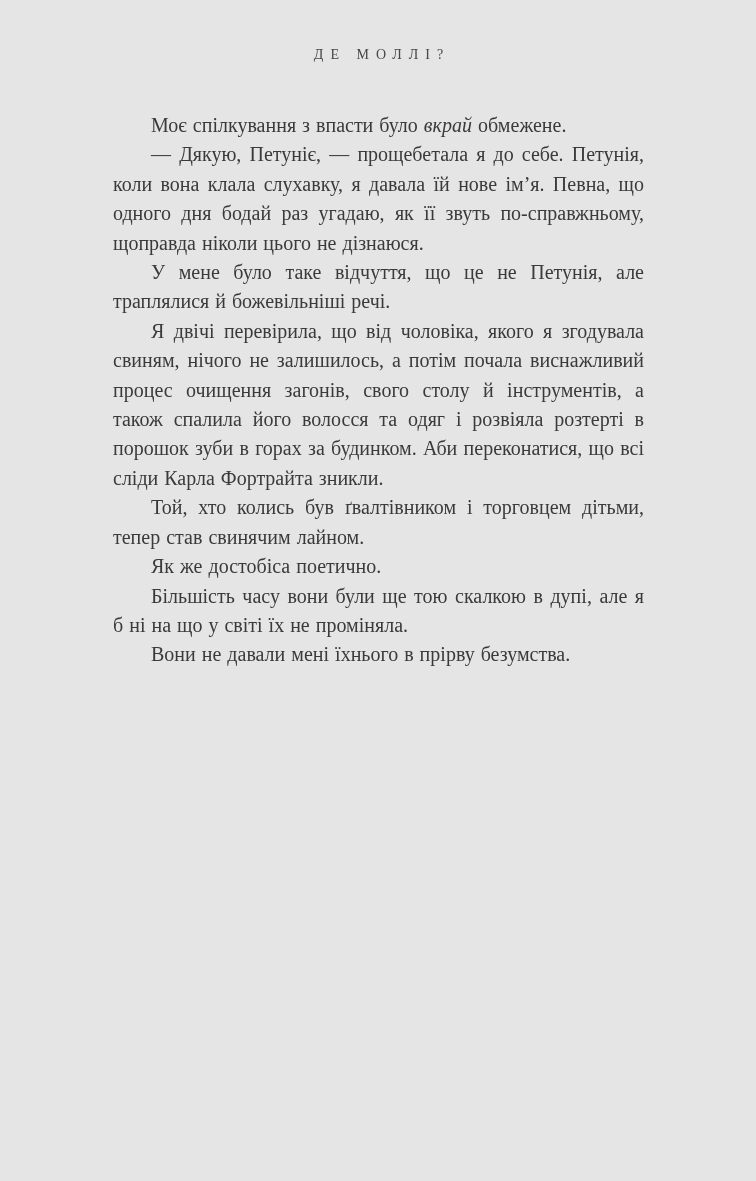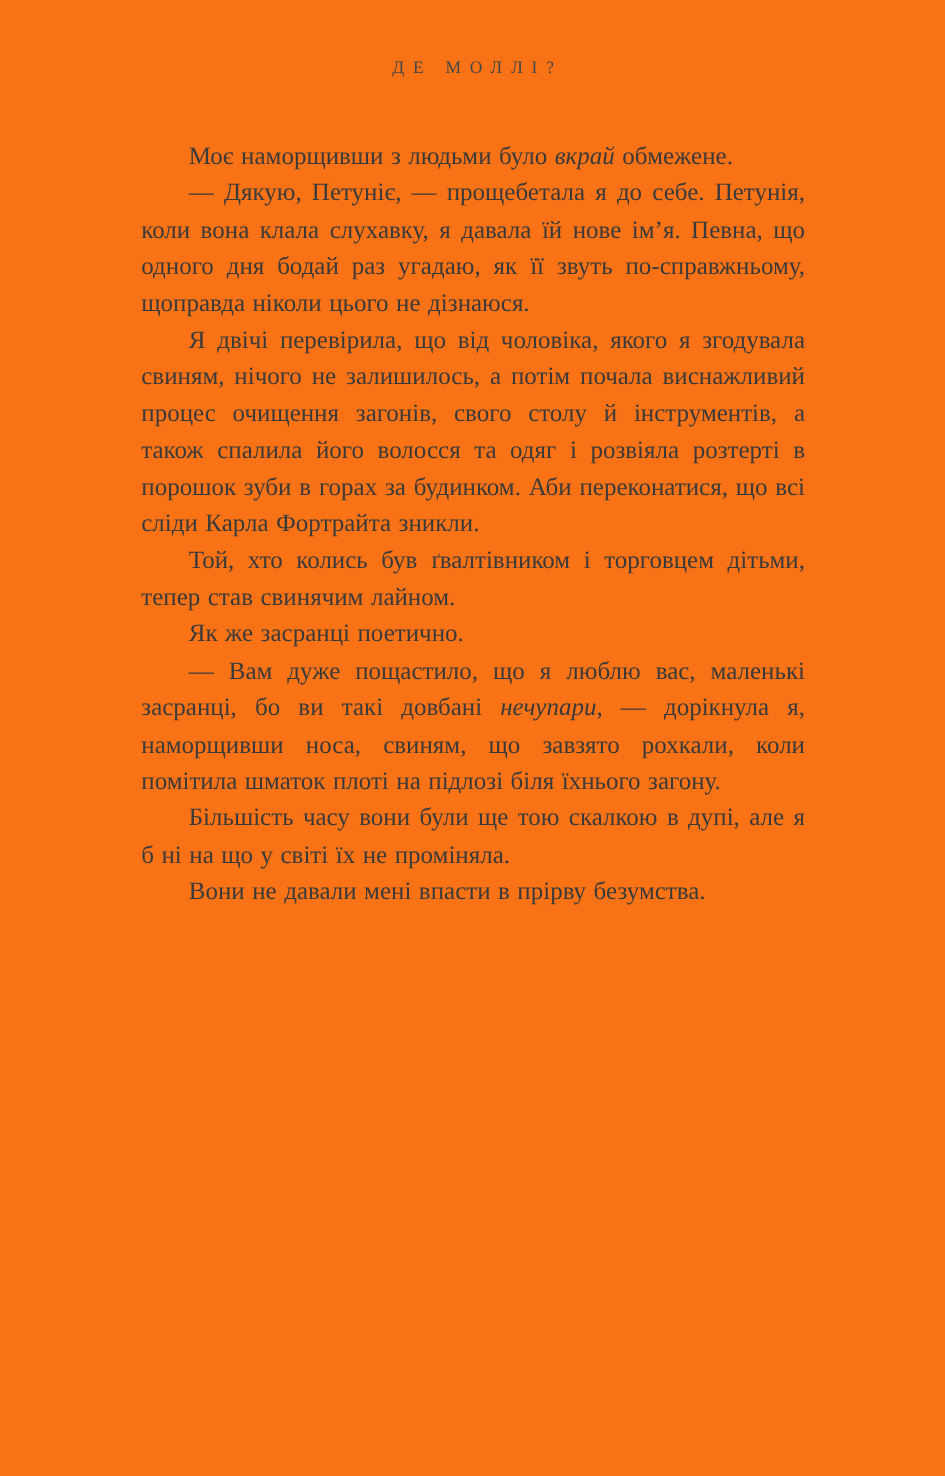--- a/index.html
+++ b/index.html
@@ -5,21 +5,21 @@
   html, body {
     margin: 0;
     padding: 0;
     background: #fdfdfa;
   }
   .page {
     position: relative;
     width: 756px;
     height: 1181px;
     box-sizing: border-box;
-    background: #f97316;
+    background: #e5e5e5;
     padding: 47px 112px 0 113px;
     font-family: "Liberation Serif", "DejaVu Serif", serif;
     color: #3a3a3a;
     overflow: hidden;
   }
   .running-head {
     text-align: center;
     font-size: 14px;
     letter-spacing: 7px;
     color: #474747;
@@ -37,22 +37,22 @@
   .body-text em {
     font-style: italic;
   }
 </style>
 </head>
 <body>
 
 <div class="page">
   <div class="running-head">ДЕ МОЛЛІ?</div>
   <div class="body-text">
-      <p><span>Моє наморщивши з людьми було </span><em>вкрай</em><span> обмежене.</span></p>
+      <p><span>Моє спілкування з впасти було </span><em>вкрай</em><span> обмежене.</span></p>
       <p><span>— Дякую, Петуніє, — прощебетала я до себе. Петунія, коли вона клала слухавку, я давала їй нове ім’я. Певна, що одного дня бодай раз угадаю, як її звуть по-справжньому, щоправда ніколи цього не дізнаюся.</span></p>
+      <p><span>У мене було таке відчуття, що це не Петунія, але траплялися й божевільніші речі.</span></p>
       <p><span>Я двічі перевірила, що від чоловіка, якого я згодувала свиням, нічого не залишилось, а потім почала виснажливий процес очищення загонів, свого столу й інструментів, а також спалила його волосся та одяг і розвіяла розтерті в порошок зуби в горах за будинком. Аби переконатися, що всі сліди Карла Фортрайта зникли.</span></p>
       <p><span>Той, хто колись був ґвалтівником і торговцем дітьми, тепер став свинячим лайном.</span></p>
-      <p><span>Як же засранці поетично.</span></p>
-      <p><span>— Вам дуже пощастило, що я люблю вас, маленькі засранці, бо ви такі довбані </span><em>нечупари</em><span>, — дорікнула я, наморщивши носа, свиням, що завзято рохкали, коли помітила шматок плоті на підлозі біля їхнього загону.</span></p>
+      <p><span>Як же достобіса поетично.</span></p>
       <p><span>Більшість часу вони були ще тою скалкою в дупі, але я б ні на що у світі їх не проміняла.</span></p>
-      <p><span>Вони не давали мені впасти в прірву безумства.</span></p>
+      <p><span>Вони не давали мені їхнього в прірву безумства.</span></p>
     </div>
 </div>
 
 </body></html>

